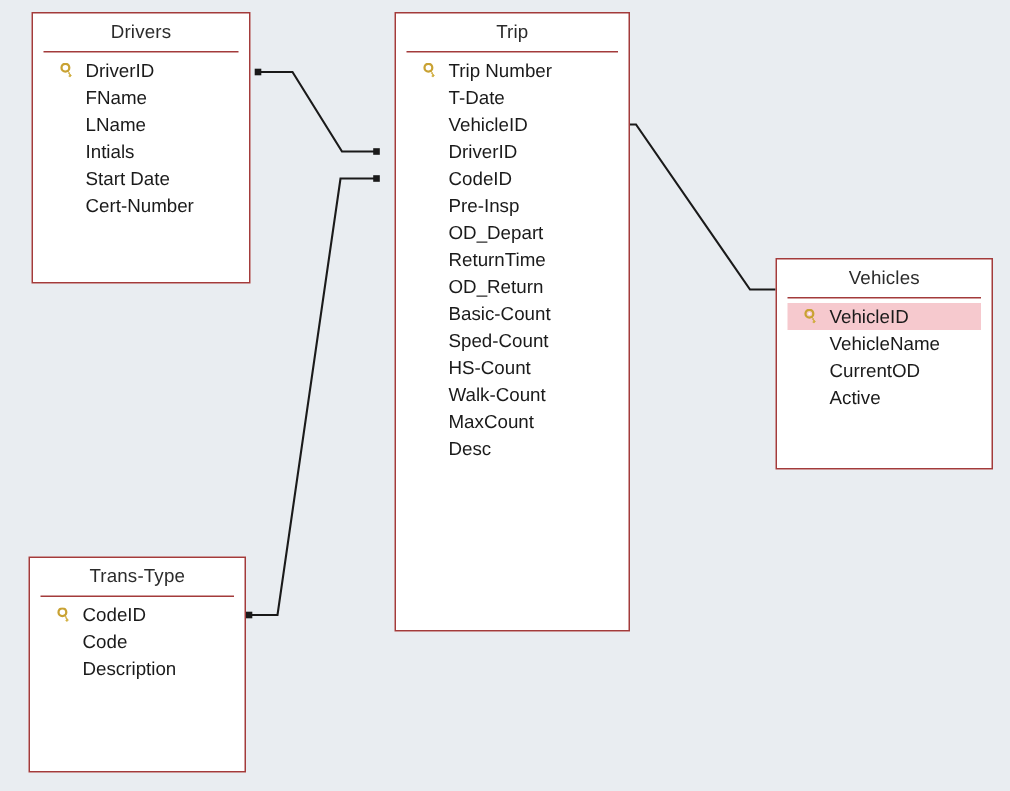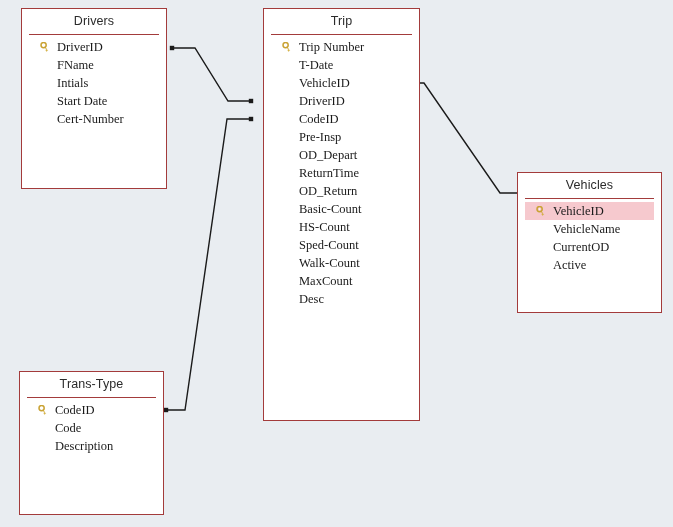--- a/index.html
+++ b/index.html
@@ -73,21 +73,20 @@
     display: flex;
     align-items: center;
     justify-content: flex-start;
   }
   .key-icon {
     display: block;
   }
   .field-label {
     display: block;
     line-height: 18px;
-    font-family: Liberation Serif, serif;
   }
 </style>
 </head>
 <body>
 
 <div id="canvas">
 
   <svg class="rel-lines" width="673" height="527" viewBox="0 0 673 527">
       <g>
         <polyline points="172,48 195,48 228,101 251,101" fill="none" stroke="#1a1a1a" stroke-width="1.4"></polyline>
@@ -119,20 +118,24 @@
               </svg>
             </span>
             <span class="field-label">DriverID</span>
           </li>
           <li class="field-row">
             <span class="key-slot"></span>
             <span class="field-label">FName</span>
           </li>
           <li class="field-row">
             <span class="key-slot"></span>
+            <span class="field-label">LName</span>
+          </li>
+          <li class="field-row">
+            <span class="key-slot"></span>
             <span class="field-label">Intials</span>
           </li>
           <li class="field-row">
             <span class="key-slot"></span>
             <span class="field-label">Start Date</span>
           </li>
           <li class="field-row">
             <span class="key-slot"></span>
             <span class="field-label">Cert-Number</span>
           </li>
@@ -182,25 +185,25 @@
           <li class="field-row">
             <span class="key-slot"></span>
             <span class="field-label">OD_Return</span>
           </li>
           <li class="field-row">
             <span class="key-slot"></span>
             <span class="field-label">Basic-Count</span>
           </li>
           <li class="field-row">
             <span class="key-slot"></span>
+            <span class="field-label">Sped-Count</span>
+          </li>
+          <li class="field-row">
+            <span class="key-slot"></span>
             <span class="field-label">HS-Count</span>
-          </li>
-          <li class="field-row">
-            <span class="key-slot"></span>
-            <span class="field-label">Sped-Count</span>
           </li>
           <li class="field-row">
             <span class="key-slot"></span>
             <span class="field-label">Walk-Count</span>
           </li>
           <li class="field-row">
             <span class="key-slot"></span>
             <span class="field-label">MaxCount</span>
           </li>
           <li class="field-row">

